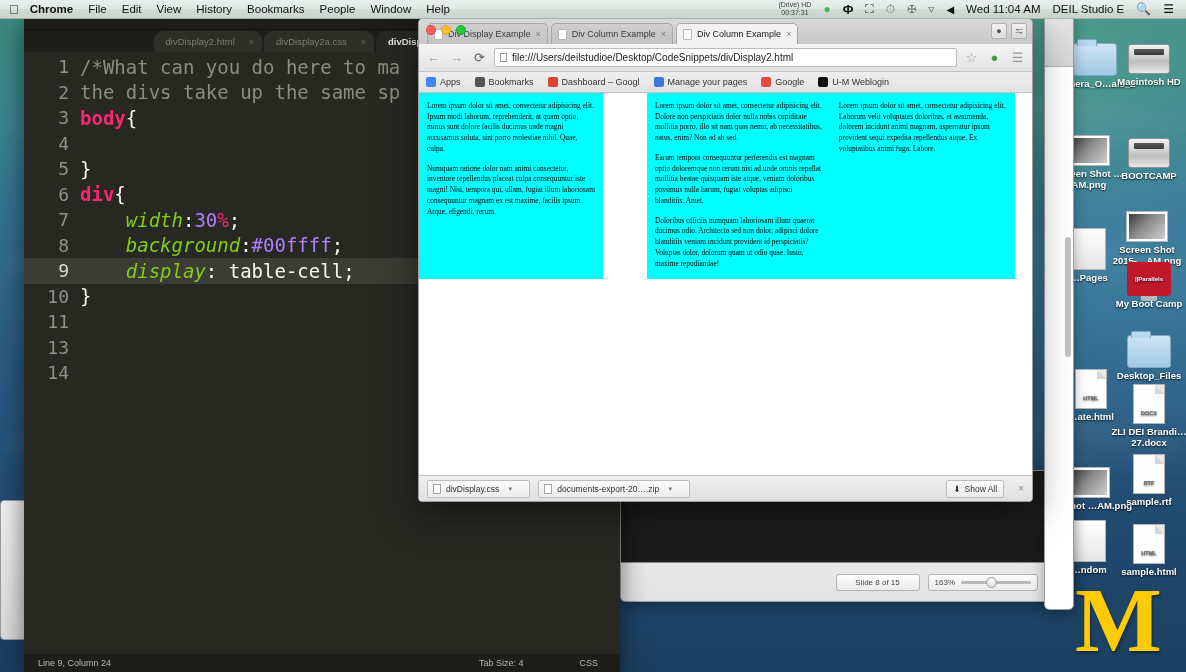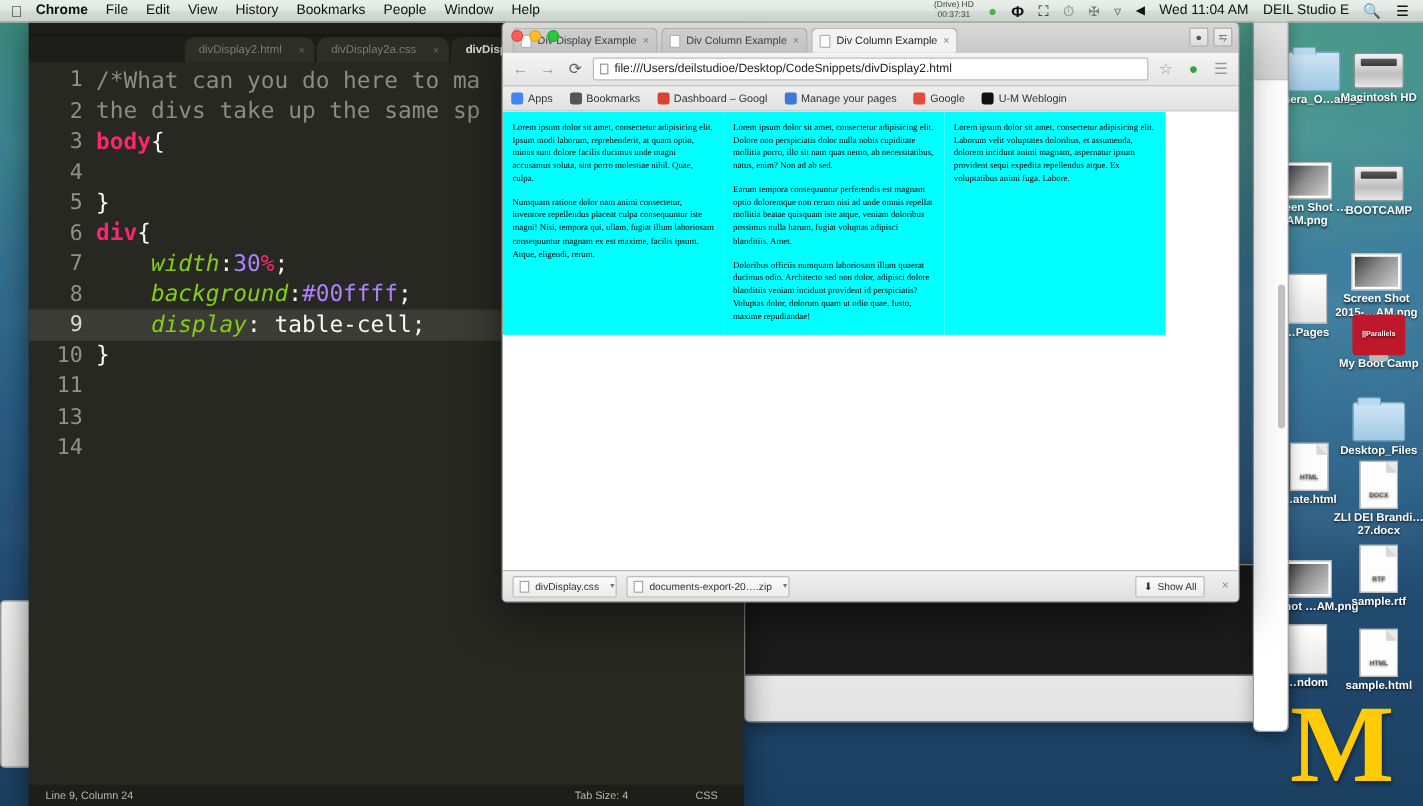--- a/index.html
+++ b/index.html
@@ -202,21 +202,21 @@
     width: 0; height: 0; z-index: 5;
   }
   .chrome-downloads {
     height: 26px;
     background: linear-gradient(180deg,#f0f0f0,#dfdfdf);
     border-top: 1px solid #bdbdbd;
     display:flex; align-items:center; padding: 0 8px; gap: 8px;
   }
   .dl-item {
     height: 18px; display:flex; align-items:center; gap:5px;
-    padding: 0 0 0 5px;
+    padding: 0 16px 0 5px;
     background: linear-gradient(180deg,#fbfbfb,#ececec);
     border: 1px solid #bdbdbd; border-radius: 2px;
     font-size: 8.5px; color:#333; white-space:nowrap;justify-content:center;
   }
   .dl-ic { width: 8px; height: 10px; background:#fff; border:1px solid #a5a5a5; flex:none;}
   .dl-caret { font-size: 6px; color:#777; margin-left:3px; }
   .dl-spacer { flex: 1; }
   .showall {
     height: 18px; display:flex; align-items:center; gap:4px;
     padding: 0 6px;
@@ -451,20 +451,30 @@
 </div>
 
 <div class="bgwin">
   <div class="bgwin-body">
     <div class="bgwin-dots">
         <i></i>
         <i></i>
         <i></i>
       </div>
   </div>
+  <div class="bgwin-status">
+    <div class="slide-pill">Slide 8 of 15</div>
+    <div class="zoom-group">
+      <span>163%</span>
+      <span class="slider">
+          <span class="knob"></span>
+        </span>
+    </div>
+    <div class="fitbtn">✥</div>
+  </div>
 </div>
 
 <div class="editor">
   <div class="editor-titlebar"></div>
   <div class="editor-tabs" id="editor-tabs">
       <div class="etab">
         <span>divDisplay2.html</span>
         <span class="x">×</span>
       </div>
       <div class="etab">
@@ -607,21 +617,21 @@
         <span>U-M Weblogin</span>
       </div>
     </div>
 
   <div class="viewport">
     <div class="cyan-row" id="cyan-row">
         <div class="divcol" style="background: rgb(0, 255, 255);">
           <p>Lorem ipsum dolor sit amet, consectetur adipisicing elit. Ipsum modi laborum, reprehenderit, at quam optio, minus sunt dolore facilis ducimus unde magni accusamus soluta, sint porro molestiae nihil. Quae, culpa.</p>
           <p>Numquam ratione dolor nam animi consectetur, inventore repellendus placeat culpa consequuntur iste magni! Nisi, tempora qui, ullam, fugiat illum laboriosam consequuntur magnam ex est maxime, facilis ipsum. Atque, eligendi, rerum.</p>
         </div>
-        <div class="divcol" style="background: rgb(0, 255, 255);">
+        <div class="divcol" style="background: rgb(0, 255, 255); margin-left: 44px;">
           <p>Lorem ipsum dolor sit amet, consectetur adipisicing elit. Dolore non perspiciatis dolor nulla nobis cupiditate mollitia porro, illo sit nam quas nemo, ab necessitatibus, natus, enim? Non ad ab sed.</p>
           <p>Earum tempora consequuntur perferendis est magnam optio doloremque non rerum nisi ad unde omnis repellat mollitia beatae quisquam iste atque, veniam doloribus possimus nulla harum, fugiat voluptas adipisci blanditiis. Amet.</p>
           <p>Doloribus officiis numquam laboriosam illum quaerat ducimus odio. Architecto sed non dolor, adipisci dolore blanditiis veniam incidunt provident id perspiciatis? Voluptas dolor, dolorum quam ut odio quae. Iusto, maxime repudiandae!</p>
         </div>
         <div class="divcol" style="background: rgb(0, 255, 255);">
           <p>Lorem ipsum dolor sit amet, consectetur adipisicing elit. Laborum velit voluptates doloribus, et assumenda, dolorem incidunt animi magnam, aspernatur ipsum provident sequi expedita repellendus atque. Ex voluptatibus animi fuga. Labore.</p>
         </div>
       </div>
     <svg class="cursor-arrow" width="14" height="20" viewBox="0 0 14 20" style="overflow:visible;">
       <path d="M0,0 L0,15 L3.6,11.6 L6.1,17.6 L8.4,16.6 L5.9,10.8 L10.8,10.6 Z" fill="#000" stroke="#fff" stroke-width="1"></path>

